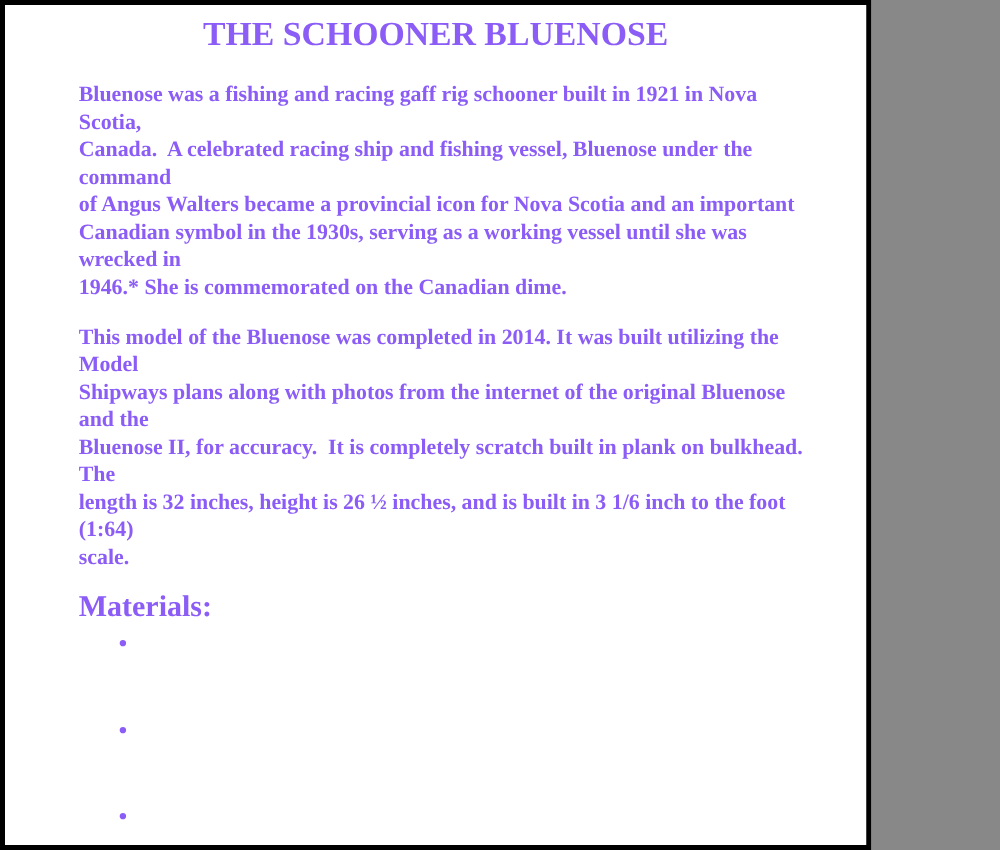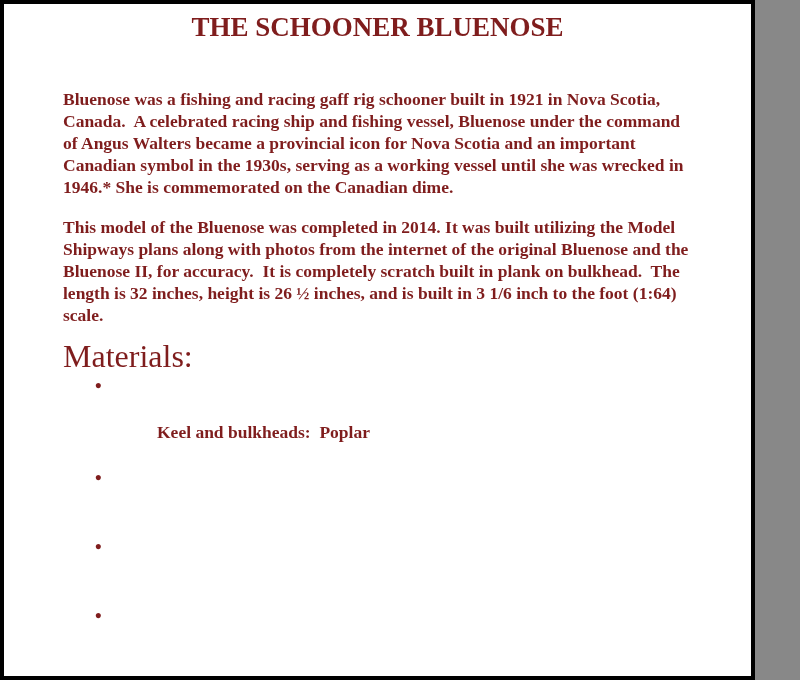--- a/index.html
+++ b/index.html
@@ -1,48 +1,48 @@
 <!DOCTYPE html>
 <html><head>
 <meta charset="utf-8">
 <style>
   html, body { margin: 0; padding: 0; background: #888; }
   .page {
     position: relative;
-    width: 755px;
+    width: 697px;
     height: 680px;
     box-sizing: border-box;
     margin: 0;
     border: 4px solid #000;
     background: #ffffff;
     font-family: "Liberation Serif", "DejaVu Serif", serif;
     font-weight: bold;
-    color: #7f1d1d;
+    color: #8b5cf6;
     overflow: hidden;
   }
   .doc-title {
     margin: 7px 0 0 0;
     text-align: center;
     font-size: 27px;
     line-height: 33px;
     font-weight: bold;
   }
   .body-text {
     margin: 0 36px 0 59px;
     font-size: 17.5px;
     line-height: 22px;
     white-space: pre-wrap;
   }
-  .p-first { margin-top: 44px; }
+  .p-first { margin-top: 20px; }
   .p-second { margin-top: 18px; }
   .materials-heading {
     margin: 16px 0 0 59px;
-    font-size: 32px;
+    font-size: 24px;
     line-height: 28px;
-    font-weight: normal;
+    font-weight: bold;
   }
   ul.materials {
     margin: 5px 0 0 0;
     padding: 0 0 0 118px;
     list-style: none;
   }
   ul.materials li {
     position: relative;
     font-size: 17.5px;
     line-height: 23px;
@@ -72,21 +72,20 @@
 Bluenose II, for accuracy.  It is completely scratch built in plank on bulkhead.  The
 length is 32 inches, height is 26 ½ inches, and is built in 3 1/6 inch to the foot (1:64)
 scale.</p>
 
   <h2 class="materials-heading">Materials:</h2>
 
   <ul class="materials">
 
       <li>
         <span class="bullet">•</span>
-        <span class="item-text">Keel and bulkheads:  Poplar</span>
       </li>
 
       <li>
         <span class="bullet">•</span>
       </li>
 
       <li>
         <span class="bullet">•</span>
       </li>
 

